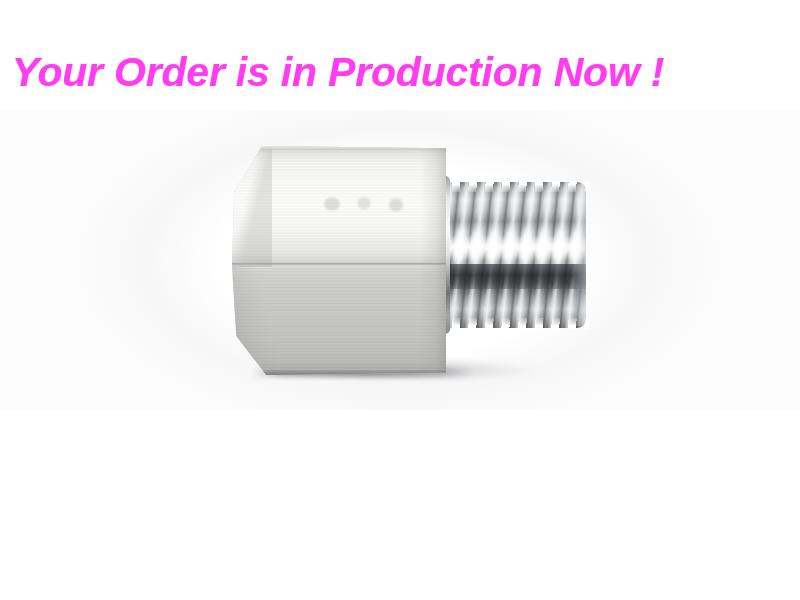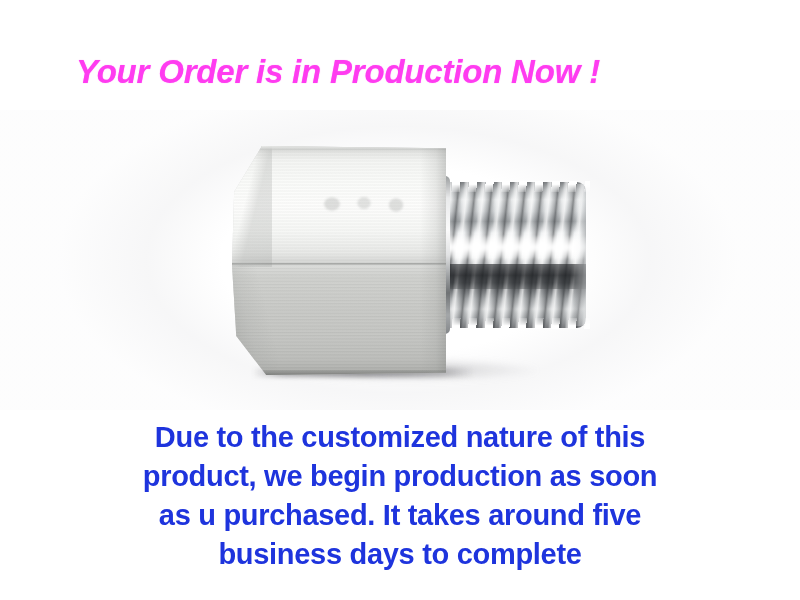--- a/index.html
+++ b/index.html
@@ -36,21 +36,21 @@
     pointer-events: none;
   }
 
   
   .headline {
     position: absolute;
     left: 0;
     top: 48px;
     width: 676px;
     text-align: center;
-    font-size: 33px;
+    font-size: 41px;
     line-height: 48px;
     font-weight: 700;
     font-style: italic;
     letter-spacing: -0.2px;
     color: #ff3cf0;
     white-space: nowrap;
     text-shadow: 0 0 1px rgba(255,60,240,0.55);
   }
 
   
@@ -418,20 +418,14 @@
       <div class="hex-edgeline"></div>
       <div class="hex-chamfer-tl"></div>
       <div class="hex-chamfer-bl"></div>
       <div class="hex-toplip"></div>
       <div class="hex-lip"></div>
       <div class="hex-rightshade"></div>
     </div>
 
   </div>
 
-  <div class="bodycopy">
-    <span class="ln">Due to the customized nature of this</span>
-    <span class="ln">product, we begin production as soon</span>
-    <span class="ln">as u purchased. It takes around five</span>
-    <span class="ln">business days to complete</span>
-  </div>
 
 </div>
 
 </body></html>

